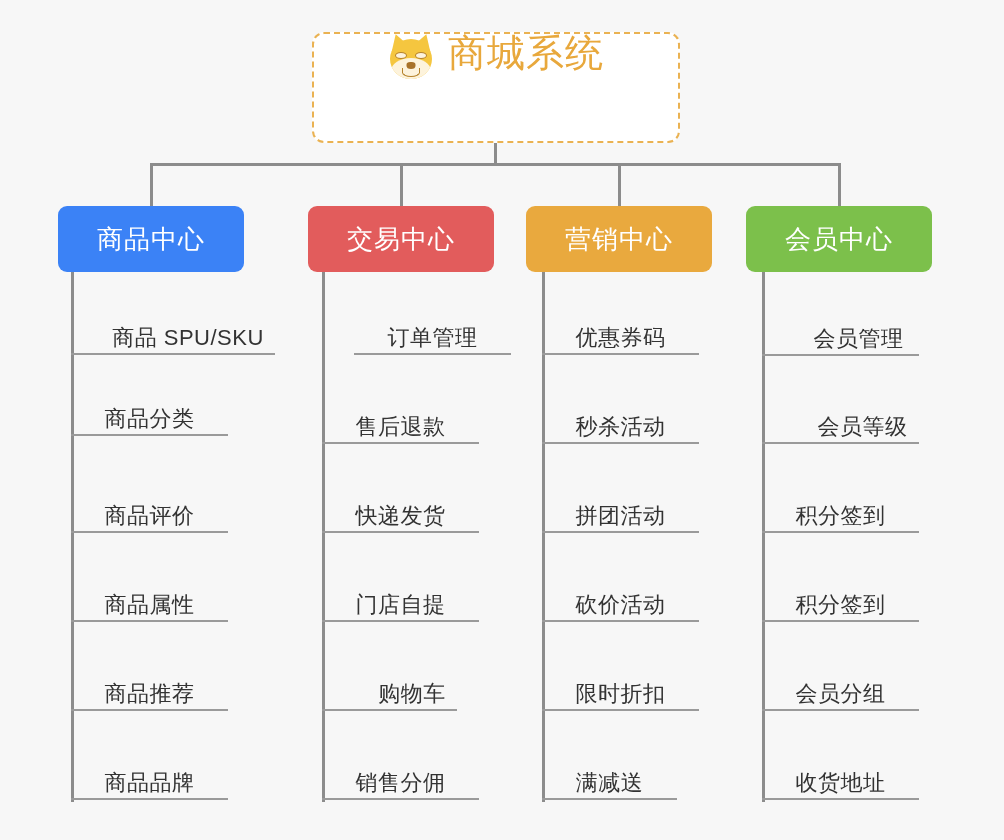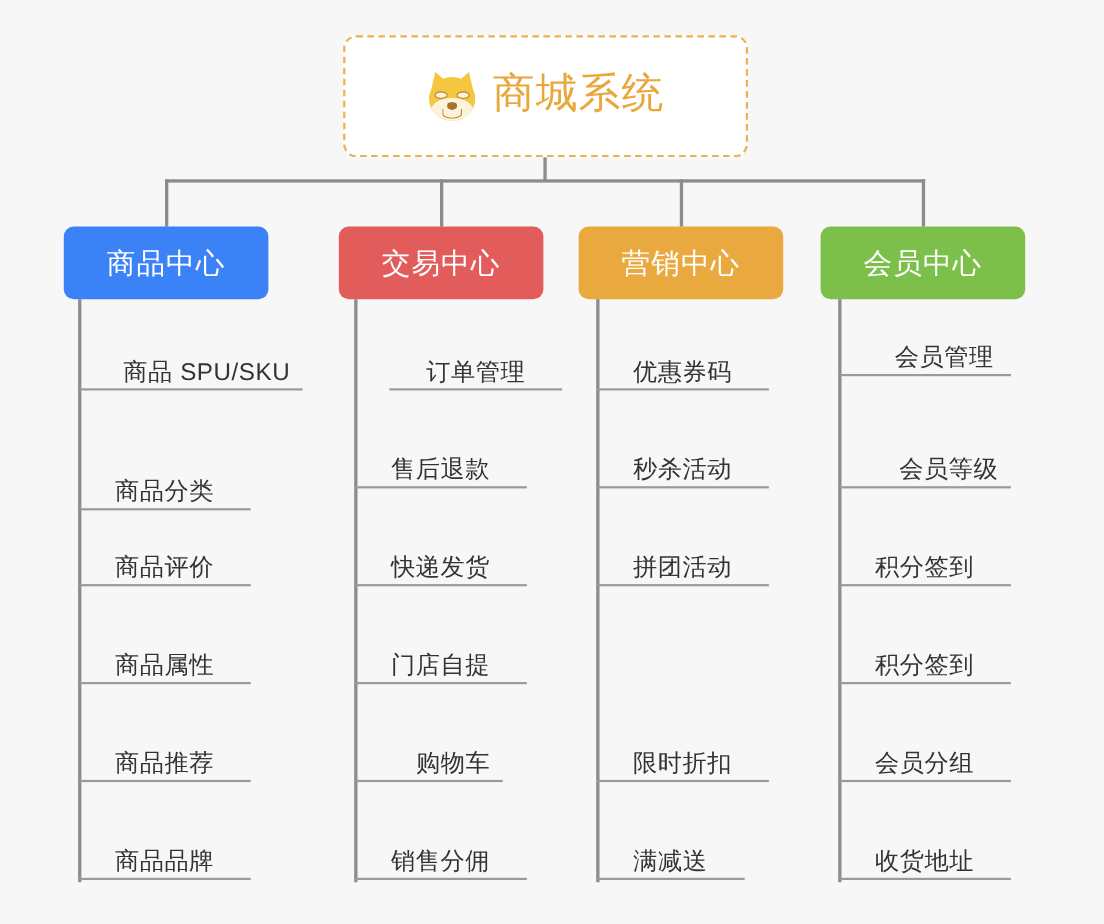--- a/index.html
+++ b/index.html
@@ -30,24 +30,22 @@
     position: absolute;
     left: 312px;
     top: 32px;
     width: 368px;
     height: 111px;
     box-sizing: border-box;
     background: #ffffff;
     border: 2px dashed #eab252;
     border-radius: 12px;
     display: flex;
-    align-items: center;
     justify-content: center;
     gap: 14px;
-    font-family: Liberation Mono, monospace;
   }
   .root-title {
     font-size: 38px;
     line-height: 1;
     color: #e8a83c;
     letter-spacing: 1px;
     white-space: nowrap;
     font-weight: 400;
   }
 
@@ -198,21 +196,21 @@
   <div class="line" style="left: 838px; top: 163px; width: 3px; height: 43px; background: rgb(140, 140, 140);"></div>
 
   <div class="cat-header" style="left: 58px; width: 186px; background: #3b82f6;">
     <span>商品中心</span>
   </div>
   <div class="spine" style="left: 71px; top: 272px; height: 530px; background: rgb(140, 140, 140);"></div>
 
   <div class="leaf" style="left:71px; top:303px; width:204px;padding-left:30px;">
     <span class="leaf-label">商品 SPU/SKU</span>
   </div>
-  <div class="leaf" style="left:71px; top:412px; width:157px;align-items:flex-end;">
+  <div class="leaf" style="left:71px; top:384px; width:157px;align-items:flex-end;">
     <span class="leaf-label">商品分类</span>
   </div>
   <div class="leaf" style="left:71px; top:481px; width:157px;">
     <span class="leaf-label">商品评价</span>
   </div>
   <div class="leaf" style="left:71px; top:570px; width:157px;">
     <span class="leaf-label">商品属性</span>
   </div>
   <div class="leaf" style="left:71px; top:659px; width:157px;">
     <span class="leaf-label">商品推荐</span>
@@ -252,33 +250,36 @@
 
   <div class="leaf" style="left:542px; top:303px; width:157px;text-align:center;">
     <span class="leaf-label">优惠券码</span>
   </div>
   <div class="leaf" style="left:542px; top:392px; width:157px;">
     <span class="leaf-label">秒杀活动</span>
   </div>
   <div class="leaf" style="left:542px; top:481px; width:157px;">
     <span class="leaf-label">拼团活动</span>
   </div>
+  <div class="leaf" style="left:542px; top:570px; width:157px;">
+    <span class="leaf-label">砍价活动</span>
+  </div>
   <div class="leaf" style="left:542px; top:659px; width:157px;">
     <span class="leaf-label">限时折扣</span>
   </div>
   <div class="leaf" style="left:542px; top:748px; width:135px;">
     <span class="leaf-label">满减送</span>
   </div>
 
   <div class="cat-header" style="left: 746px; width: 186px; background: rgb(124, 192, 75);">
     <span>会员中心</span>
   </div>
   <div class="spine" style="left: 762px; top: 272px; height: 530px; background: rgb(140, 140, 140);"></div>
 
-  <div class="leaf" style="left:762px; top:290px; width:157px;padding-left:36px;">
+  <div class="leaf" style="left:762px; top:304px; width:157px;padding-left:36px;">
     <span class="leaf-label">会员管理</span>
   </div>
   <div class="leaf" style="left:762px; top:392px; width:157px;padding-left:44px;">
     <span class="leaf-label">会员等级</span>
   </div>
   <div class="leaf" style="left:762px; top:481px; width:157px;">
     <span class="leaf-label">积分签到</span>
   </div>
   <div class="leaf" style="left:762px; top:570px; width:157px;">
     <span class="leaf-label">积分签到</span>

